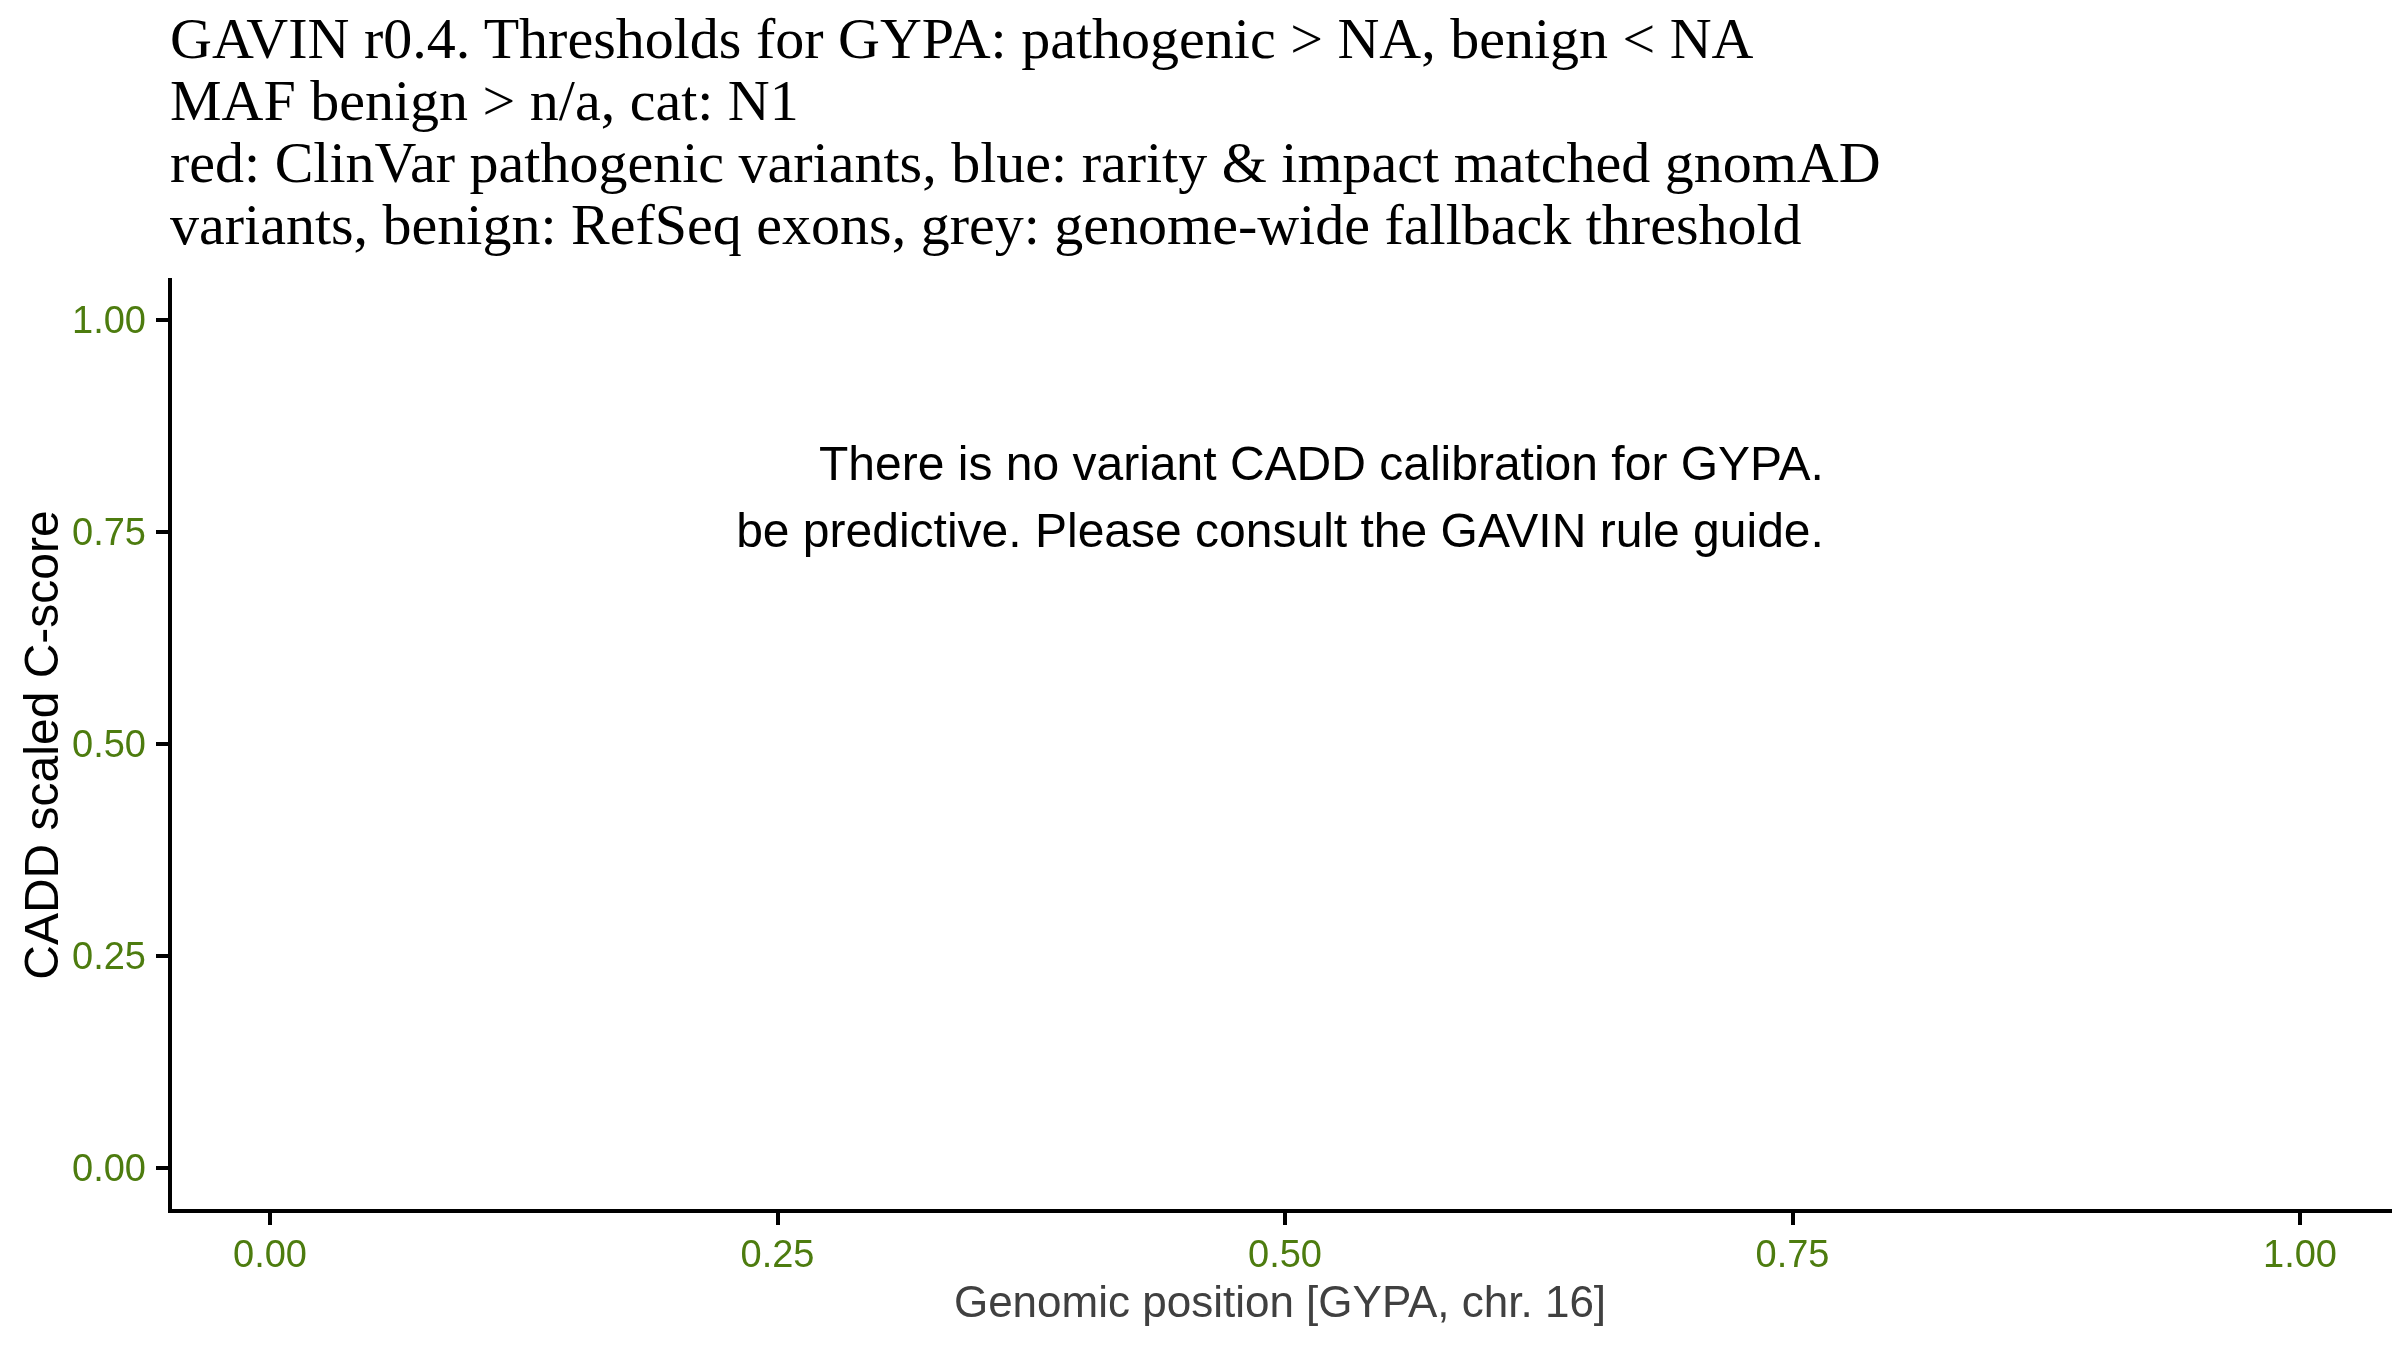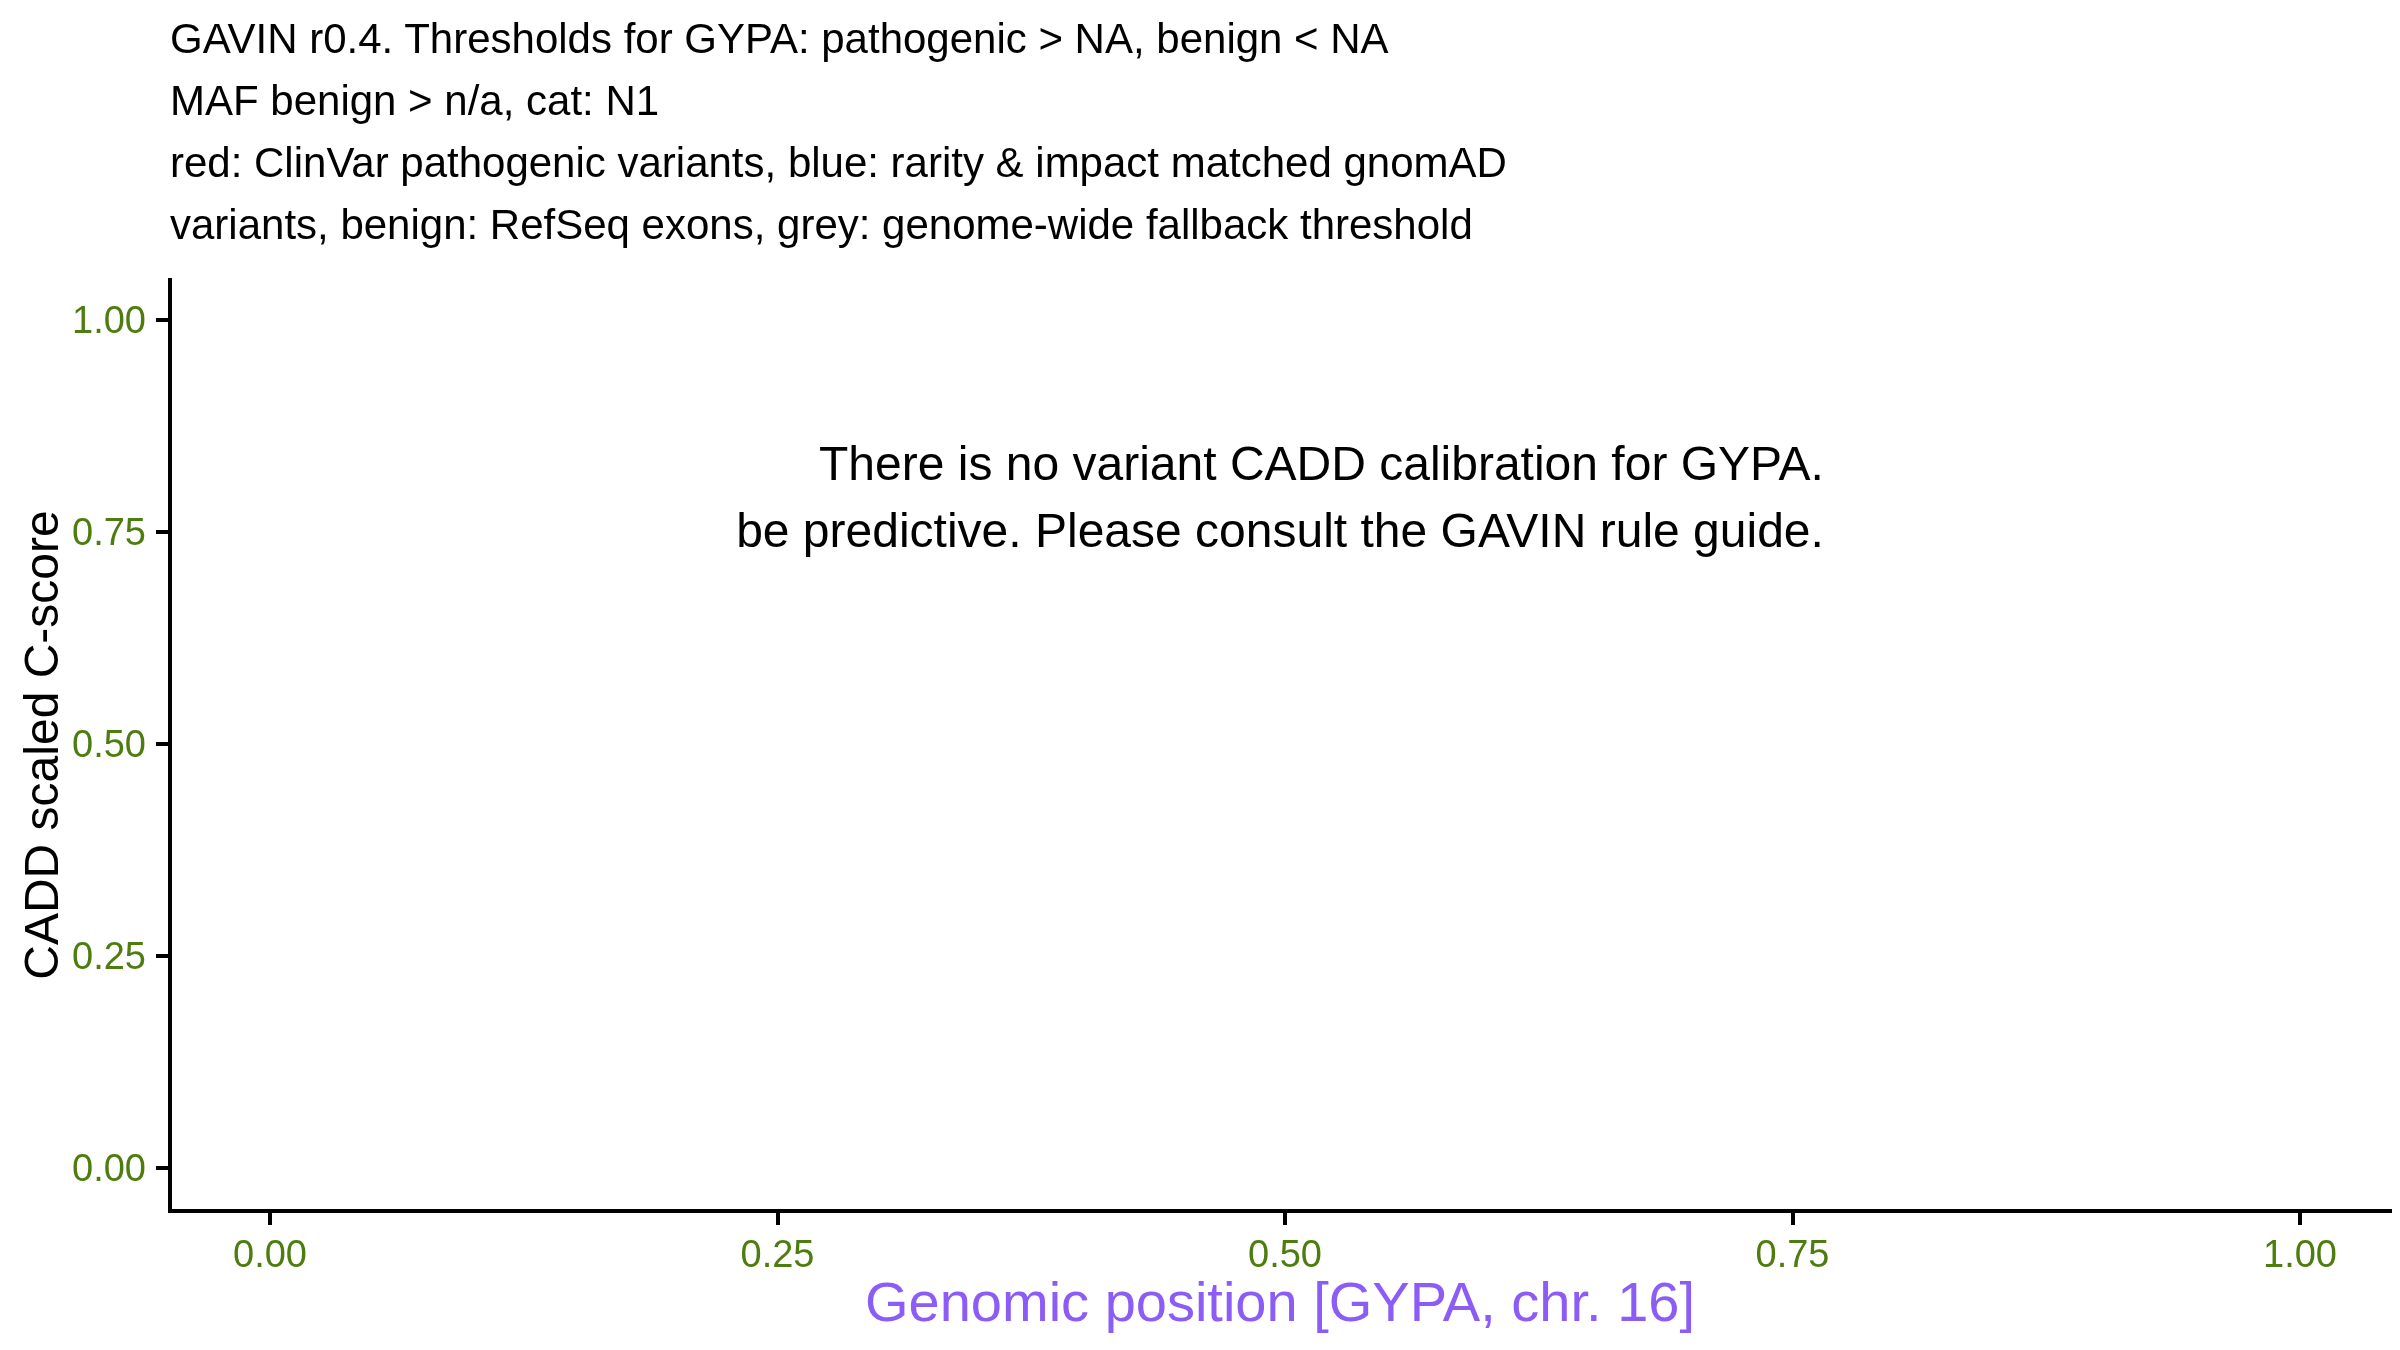--- a/index.html
+++ b/index.html
@@ -9,24 +9,25 @@
     height: 1350px;
     background: #ffffff;
     font-family: "Liberation Sans", sans-serif;
     color: #000000;
     overflow: hidden;
   }
   .title-block {
     position: absolute;
     left: 170px;
     top: 8px;
-    font-size: 42px;
+    font-size: 58px;
     line-height: 62px;
     color: #000000;
     white-space: nowrap;
+    font-family: Liberation Serif, serif;
   }
   .panel {
     position: absolute;
     left: 168px;
     top: 278px;
     width: 2224px;
     height: 935px;
     box-sizing: border-box;
     border-left: 4px solid #000000;
     border-bottom: 4px solid #000000;
@@ -41,23 +42,23 @@
     font-size: 48px;
     line-height: 67px;
     color: #000000;
     white-space: nowrap;
   }
   .x-axis-title {
     position: absolute;
     left: 1280px;
     top: 1272px;
     transform: translateX(-50%);
-    font-size: 56px;
+    font-size: 44px;
     line-height: 60px;
-    color: #8b5cf6;
+    color: #404040;
     white-space: nowrap;
   }
   .y-axis-title {
     position: absolute;
     left: 42px;
     top: 745px;
     transform: translate(-50%, -50%) rotate(-90deg);
     font-size: 48px;
     line-height: 56px;
     color: #000000;

